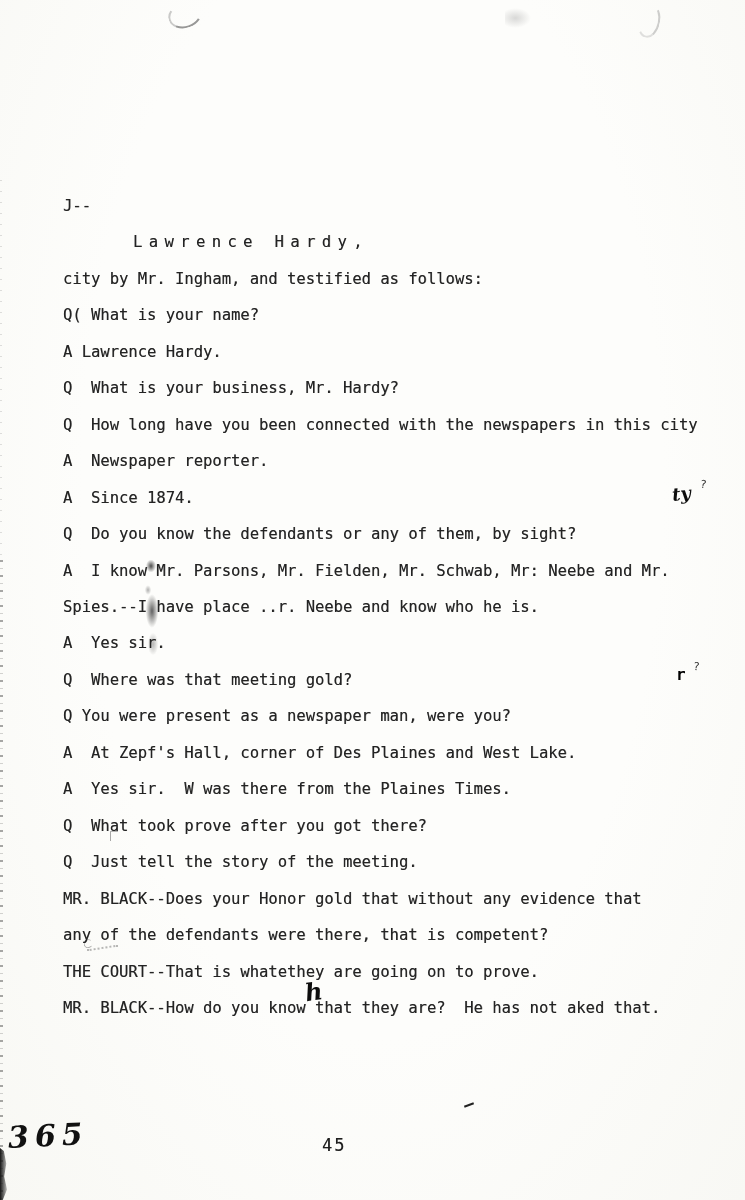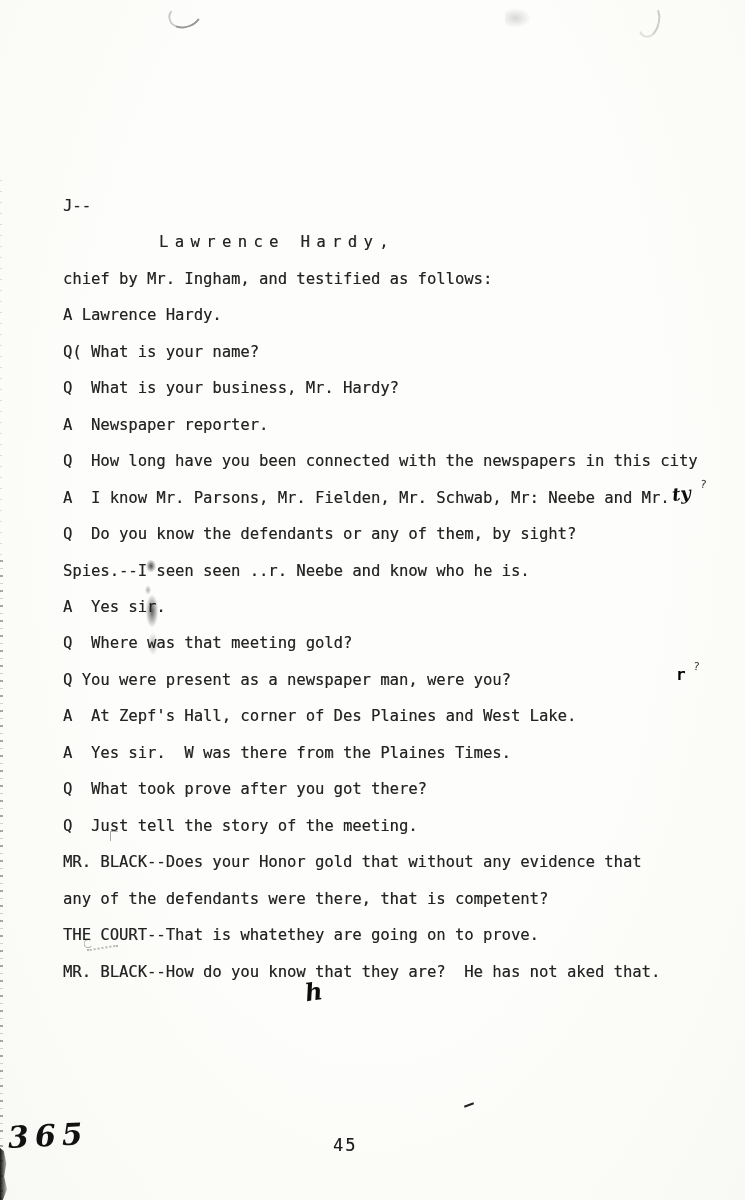--- a/index.html
+++ b/index.html
@@ -9,23 +9,23 @@
     background:radial-gradient(ellipse at 50% 40%, #fdfdfb 55%, #f8f8f4 100%);
     overflow:hidden;
     font-family:"DejaVu Sans Mono", monospace;
   }
   .transcript{
     position:absolute;left:63px;top:188px;width:660px;
     font-size:15.5px;line-height:36.45px;color:#232323;
     text-shadow:0.35px 0.35px 0 rgba(35,35,35,.5);
   }
   .line{white-space:pre;}
-  .line.title{letter-spacing:6.4px;margin-left:96px;}
+  .line.title{letter-spacing:6.4px;margin-left:70px;}
   .footer-num{
-    position:absolute;left:333px;top:1135px;
+    position:absolute;left:322px;top:1135px;
     font-size:17px;color:#1e1e1e;letter-spacing:2px;
     text-shadow:0.3px 0.3px 0 rgba(30,30,30,.5);
   }
   .folio{
     position:absolute;left:8px;top:1118px;
     font-family:"DejaVu Serif", serif;font-style:italic;font-weight:bold;
     font-size:30px;color:#111;letter-spacing:6px;
     transform:rotate(-3deg);
   }
   
@@ -123,29 +123,30 @@
   <div class="smudge pencil-squiggle"></div>
   <div class="smudge t-mark"></div>
   <div class="smudge edge-speckle-top"></div>
   <div class="smudge edge-speckle"></div>
   <div class="smudge corner-streak"></div>
   <div class="smudge h-strike"></div>
 
   <div class="transcript">
       <div class="line">J--</div>
       <div class="line title">Lawrence Hardy,</div>
-      <div class="line">chief by Mr. Ingham, and testified as follows:</div>
+      <div class="line">city by Mr. Ingham, and testified as follows:</div>
+      <div class="line">Q( What is your name?</div>
       <div class="line">A Lawrence Hardy.</div>
-      <div class="line">Q( What is your name?</div>
       <div class="line">Q  What is your business, Mr. Hardy?</div>
+      <div class="line">Q  How long have you been connected with the newspapers in this city</div>
       <div class="line">A  Newspaper reporter.</div>
-      <div class="line">Q  How long have you been connected with the newspapers in this city</div>
+      <div class="line">A  Since 1874.</div>
+      <div class="line">Q  Do you know the defendants or any of them, by sight?</div>
       <div class="line">A  I know Mr. Parsons, Mr. Fielden, Mr. Schwab, Mr: Neebe and Mr.</div>
-      <div class="line">Q  Do you know the defendants or any of them, by sight?</div>
-      <div class="line">Spies.--I seen seen ..r. Neebe and know who he is.</div>
+      <div class="line">Spies.--I have place ..r. Neebe and know who he is.</div>
       <div class="line">A  Yes sir.</div>
       <div class="line">Q  Where was that meeting gold?</div>
       <div class="line">Q You were present as a newspaper man, were you?</div>
       <div class="line">A  At Zepf's Hall, corner of Des Plaines and West Lake.</div>
       <div class="line">A  Yes sir.  W was there from the Plaines Times.</div>
       <div class="line">Q  What took prove after you got there?</div>
       <div class="line">Q  Just tell the story of the meeting.</div>
       <div class="line">MR. BLACK--Does your Honor gold that without any evidence that</div>
       <div class="line">any of the defendants were there, that is competent?</div>
       <div class="line">THE COURT--That is whatethey are going on to prove.</div>

